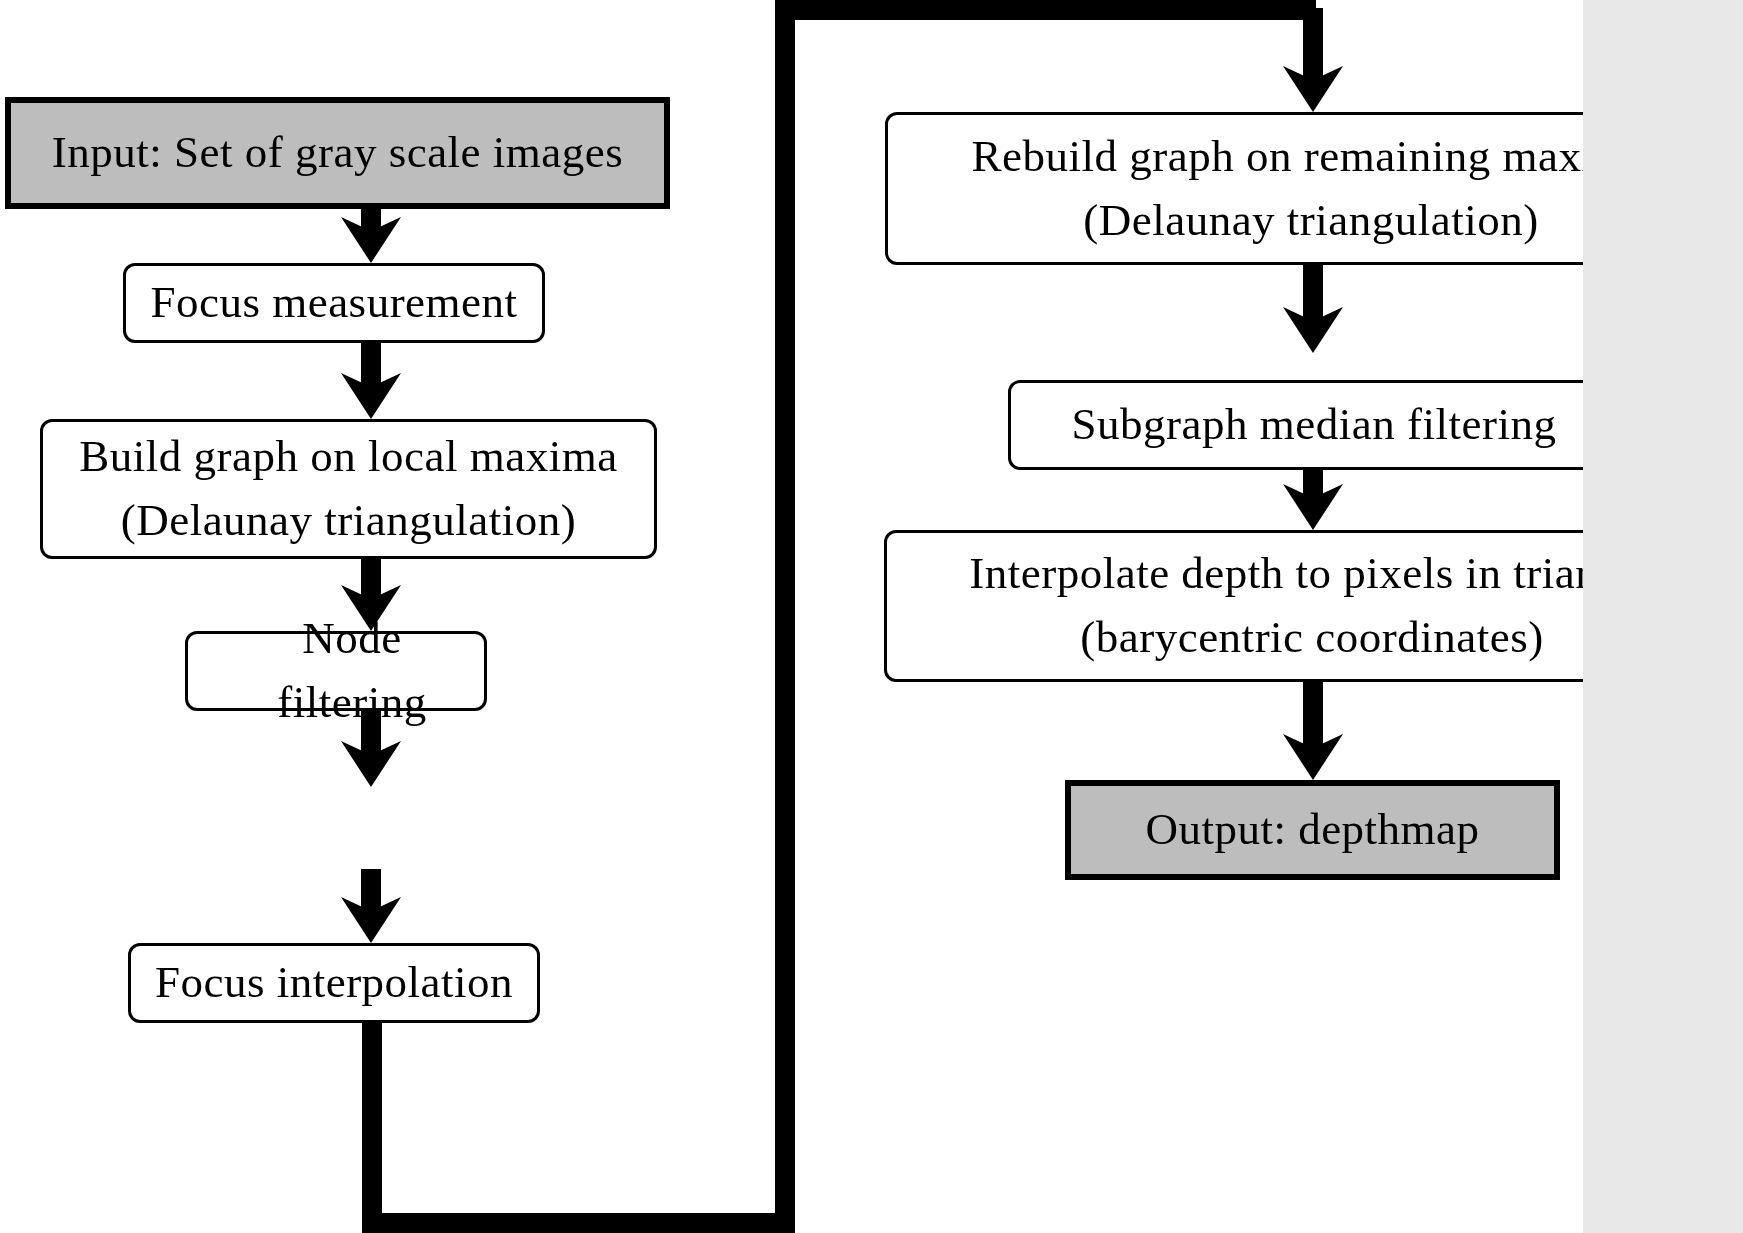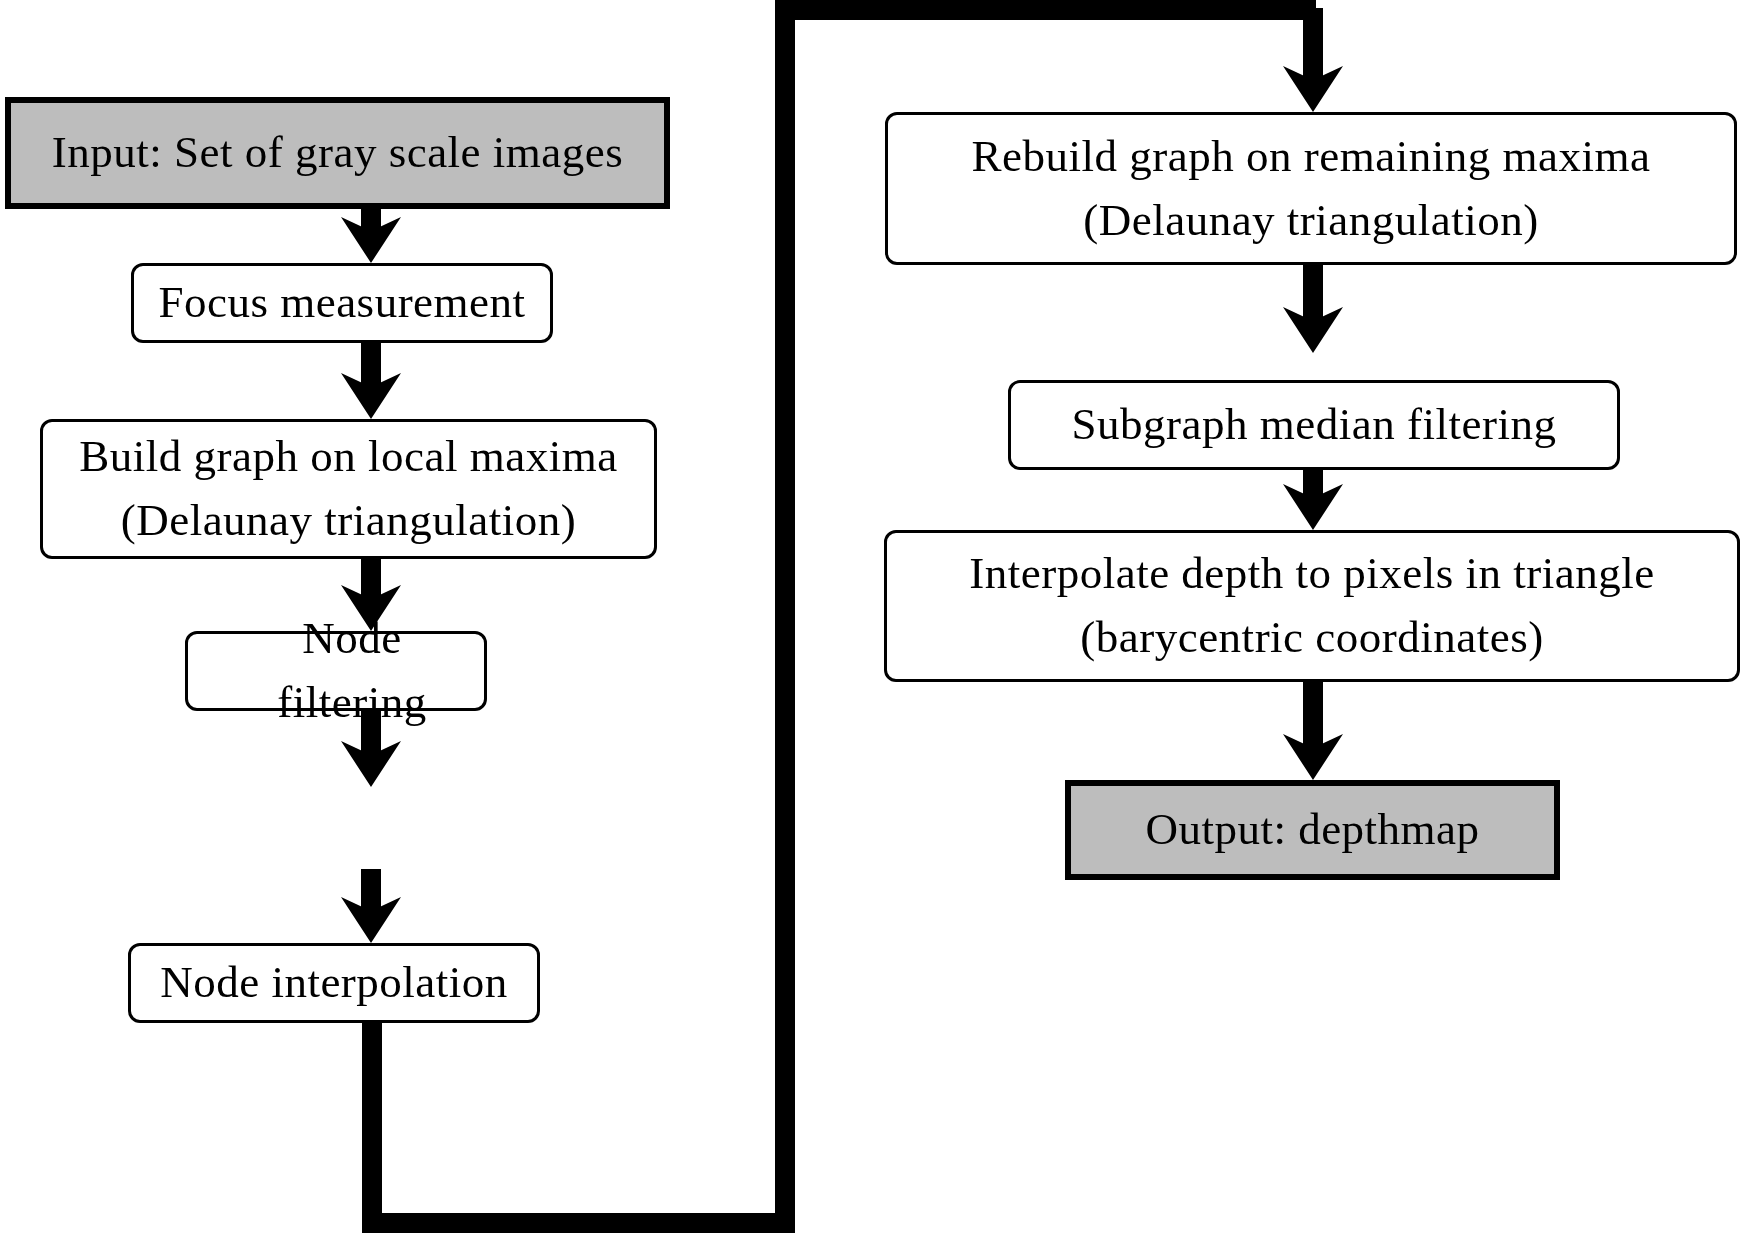--- a/index.html
+++ b/index.html
@@ -5,21 +5,21 @@
   :root{
     --terminal-fill:#bdbdbd;
     --process-fill:#ffffff;
     --stroke:#000000;
     --text:#000000;
     --bg:#ffffff;
   }
   html,body{margin:0;padding:0;background:#e8e8e8;}
   .canvas{
     position:relative;
-    width:1743px;height:1233px;
+    width:1583px;height:1233px;
     background:var(--bg);
     overflow:hidden;
     font-family:"Liberation Serif","DejaVu Serif",serif;
     color:var(--text);
   }
   .flow-svg{position:absolute;left:0;top:0;width:1743px;height:1233px;}
   .node{
     position:absolute;
     box-sizing:border-box;
     display:flex;align-items:center;justify-content:center;
@@ -84,29 +84,29 @@
       <polygon points="1283,484 1313,498 1343,484 1313,530"></polygon>
     </g>
     <g fill="#000000">
       <rect x="1303" y="682" width="20" height="66"></rect>
       <polygon points="1283,734 1313,748 1343,734 1313,780"></polygon>
     </g>
   </svg>
 
   <div class="node terminal" style="left:5px;top:97px;width:665px;height:112px;">Input: Set of gray scale images</div>
 
-  <div class="node process" style="left:123px;top:263px;width:422px;height:80px;margin-left:8px;">Focus measurement</div>
+  <div class="node process" style="left:123px;top:263px;width:422px;height:80px;">Focus measurement</div>
 
   <div class="node process" style="left:40px;top:419px;width:617px;height:140px;">Build graph on local maxima
 (Delaunay triangulation)</div>
 
   <div class="node process" style="left:185px;top:631px;width:302px;height:80px;padding-left:40px;">Node filtering</div>
 
 
-  <div class="node process" style="left:128px;top:943px;width:412px;height:80px;">Node interpolation</div>
+  <div class="node process" style="left:128px;top:943px;width:412px;height:80px;">Focus interpolation</div>
 
   <div class="node process" style="left:885px;top:112px;width:852px;height:153px;">Rebuild graph on remaining maxima
 (Delaunay triangulation)</div>
 
   <div class="node process" style="left:1008px;top:361px;width:612px;height:90px;margin-top:19px;">Subgraph median filtering</div>
 
   <div class="node process" style="left:884px;top:530px;width:856px;height:152px;font-family:Liberation Serif, serif;">Interpolate depth to pixels in triangle
 (barycentric coordinates)</div>
 
   <div class="node terminal" style="left:1065px;top:780px;width:495px;height:100px;">Output: depthmap</div>

